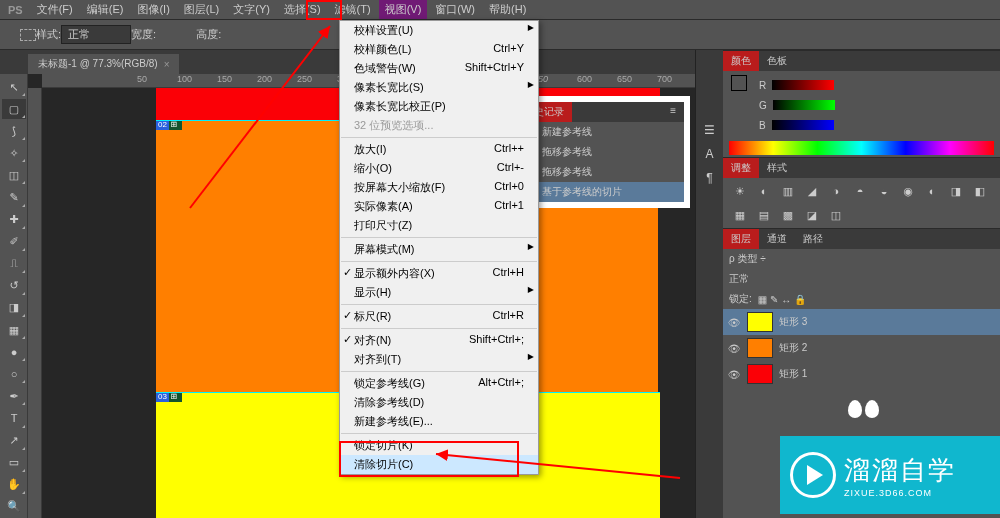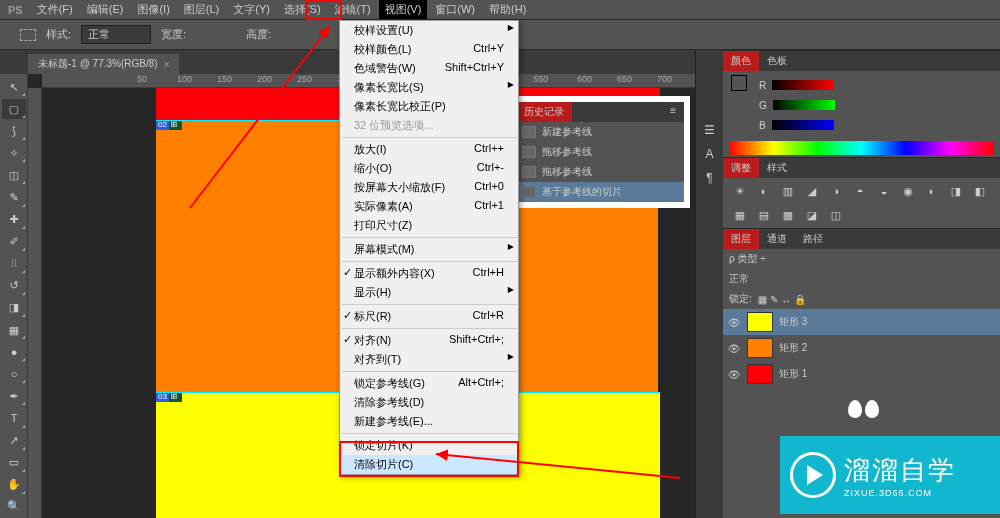--- a/index.html
+++ b/index.html
@@ -1,21 +1,21 @@
 <!DOCTYPE html>
 <html><head>
 <meta charset="utf-8">
 <style>
 *{margin:0;padding:0;box-sizing:border-box;font-family:"Microsoft YaHei",Arial,sans-serif}
 body{width:1000px;height:518px;background:#535353;color:#ccc;font-size:11px;overflow:hidden;position:relative}
 .menubar{height:20px;background:#535353;display:flex;align-items:center;padding-left:8px;gap:2px;border-bottom:1px solid #2a2a2a}
 .logo{color:#999;font-weight:bold;margin-right:6px}
 .menu-item{padding:2px 6px;cursor:default}
-.menu-item.active{background:#000000}
-.options-bar{height:30px;background:#535353;display:flex;align-items:center;padding-left:20px;gap:10px;border-bottom:1px solid #2a2a2a;position:relative}
+.menu-item.active{background:#701a75}
+.options-bar{height:30px;background:#535353;display:flex;align-items:center;padding-left:20px;border-bottom:1px solid #2a2a2a;position:relative}
 .opt-label{font-size:11px}
 .opt-select{background:#3a3a3a;border:1px solid #222;padding:1px 6px;color:#ccc;font-size:11px;width:70px}
 .tab-bar{height:24px;background:#3a3a3a;display:flex;align-items:flex-end;padding-left:28px}
 .doc-tab{background:#535353;padding:3px 10px;font-size:10px;display:flex;align-items:center;gap:6px}
 .tab-close{color:#999;font-size:10px}
 .work-row{display:flex;height:calc(100% - 74px);position:relative}
 .toolbox{width:28px;background:#535353;display:flex;flex-direction:column;gap:0;padding-top:2px;border-right:1px solid #3a3a3a}
 .tool{width:24px;height:22px;margin:1px 2px;display:flex;align-items:center;justify-content:center;color:#ccc;position:relative}
 .tool.sel{background:#3a3a3a}
 .tool-tri{position:absolute;right:1px;bottom:1px;width:0;height:0;border-left:3px solid transparent;border-bottom:3px solid #aaa}
@@ -25,21 +25,21 @@
 .ruler-v{position:absolute;left:0;top:14px;bottom:0;width:14px;background:#535353;border-right:1px solid #3a3a3a}
 .canvas{position:absolute;left:128px;top:14px;width:504px;height:600px}
 .band{position:absolute;left:0;right:0}
 .band-red{top:0;height:32px;background:#fb0006}
 .band-orange{top:32px;height:272px;background:#ff7f00;width:502px}
 .band-yellow{top:304px;height:250px;background:#ffff00}
 .slice-badge{position:absolute;left:0;font-size:8px;background:#14532d;color:#fff;padding:0 3px 0 0;display:flex;height:10px;line-height:10px}
 .slice-num{background:#2961dd;color:#fff;padding:0 2px}
 .slice-ico{width:10px;text-align:center}
 .guide-h{position:absolute;left:0;right:0;height:1px;background:#00f0ff}
-.dropdown{position:absolute;left:339px;top:20px;width:180px;background:#f0f0f0;border:1px solid #999;box-shadow:2px 2px 6px rgba(0,0,0,.4);color:#000;font-size:11px;z-index:50}
+.dropdown{position:absolute;left:339px;top:20px;width:200px;background:#f0f0f0;border:1px solid #999;box-shadow:2px 2px 6px rgba(0,0,0,.4);color:#000;font-size:11px;z-index:50}
 .dd-item{padding:2px 14px;display:flex;justify-content:space-between;position:relative}
 .dd-item.hover{background:#cce8ff}
 .dd-item.disabled{color:#999}
 .dd-sep{height:1px;background:#ccc;margin:2px 1px}
 .dd-check::before{content:"✓";position:absolute;left:3px}
 .dd-sub::after{content:"▶";position:absolute;right:4px;font-size:8px}
 .right-panels{position:absolute;right:0;top:50px;width:305px;height:470px;display:flex}
 .minibar{width:28px;background:#3a3a3a;border-left:1px solid #222;display:flex;flex-direction:column;align-items:center;gap:4px;padding-top:70px}
 .minibar div{width:20px;height:20px;display:flex;align-items:center;justify-content:center;color:#ccc;font-size:12px}
 .pstack{flex:1;display:flex;flex-direction:column;background:#535353}

